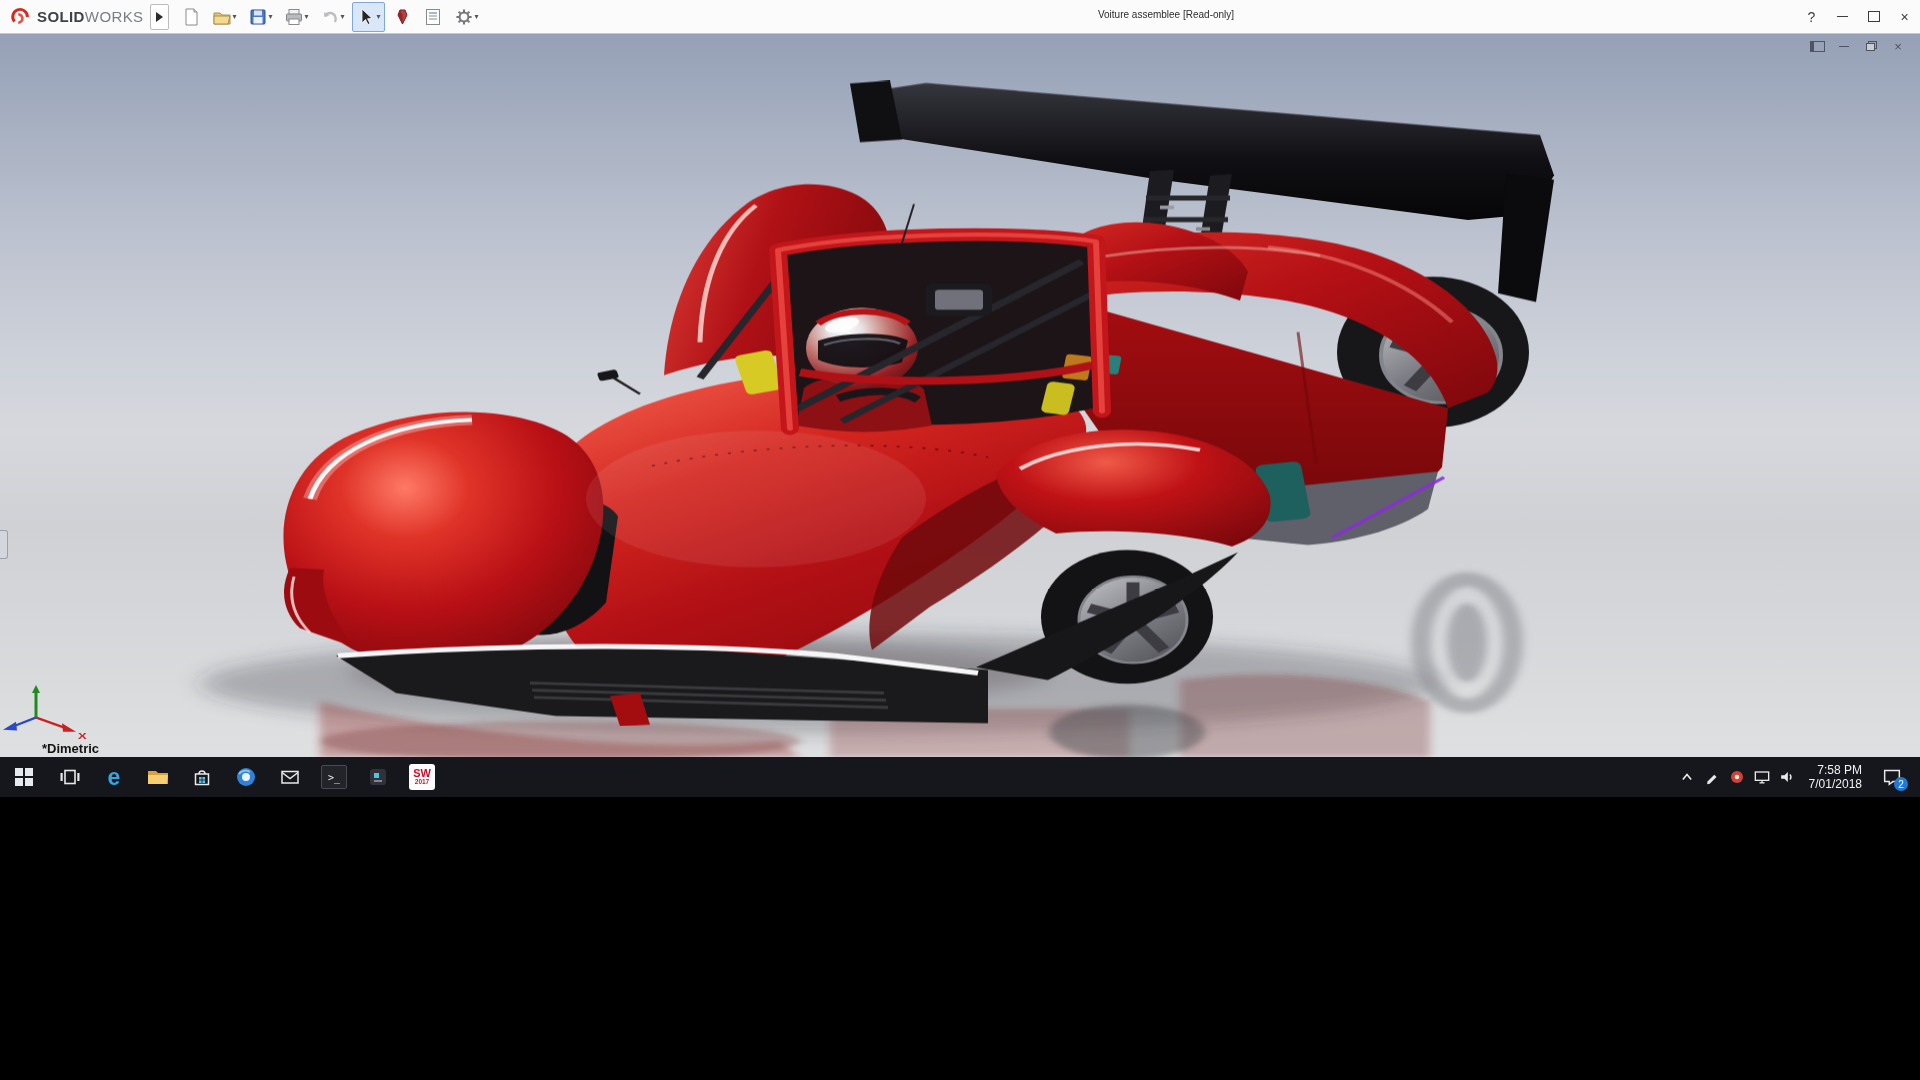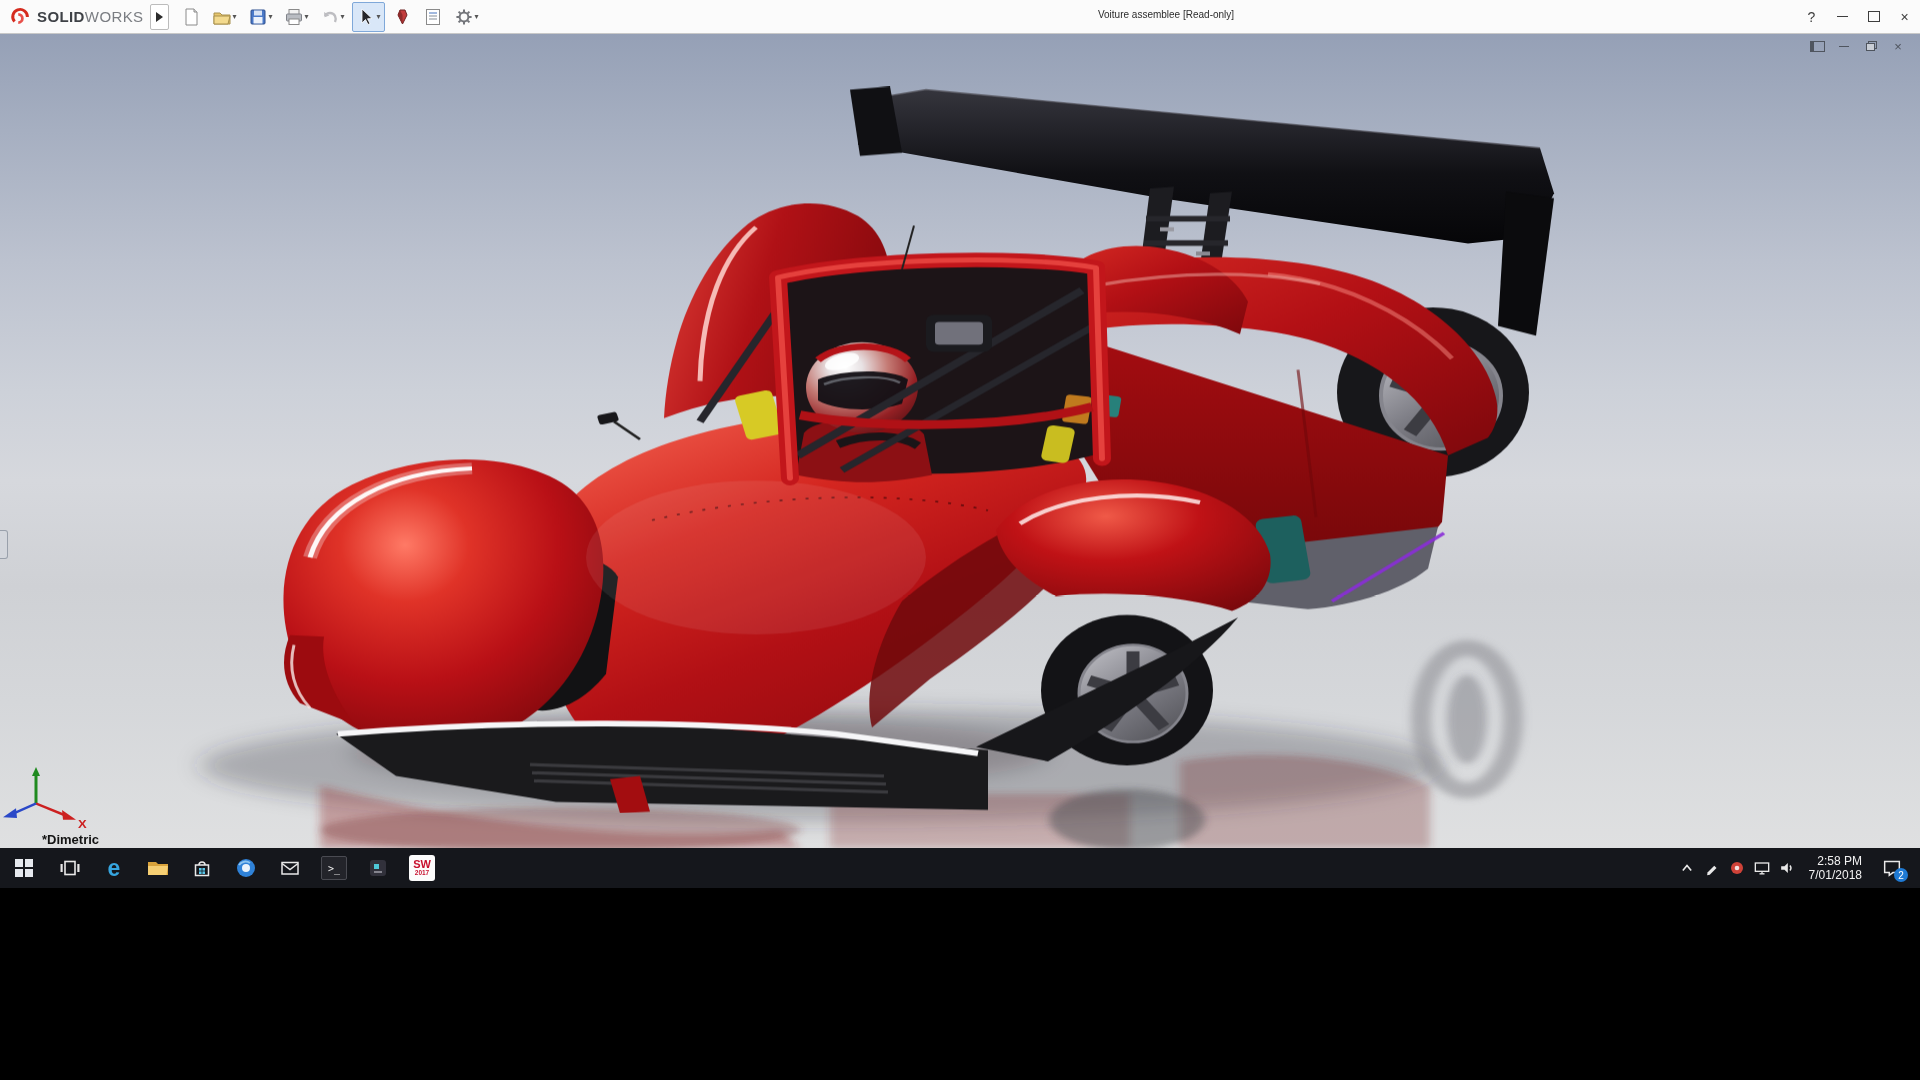--- a/index.html
+++ b/index.html
@@ -1,17 +1,17 @@
 <!DOCTYPE html>
 <html><head>
 <meta charset="utf-8">
 <style>
   html,body{margin:0;padding:0;width:1920px;height:1080px;overflow:hidden;
     font-family:"Liberation Sans","DejaVu Sans",sans-serif;background:#000;}
-  .screen{position:relative;width:1920px;height:888px;}
+  .screen{position:relative;width:1920px;height:797px;}
 
   
   .titlebar{position:absolute;top:0;left:0;right:0;height:33px;background:#fbfbfb;
     border-bottom:1px solid #c8c8c8;display:flex;align-items:center;z-index:20;}
   .logo{display:flex;align-items:center;gap:5px;padding:0 6px 0 10px;}
   .dsmark{width:22px;height:22px;}
   .logo-text{font-size:15px;letter-spacing:.4px;color:#3e4146;}
   .logo-text b{font-weight:700;}
   .logo-text .light{font-weight:400;color:#7a7d82;}
   .flyout{width:17px;height:24px;border:1px solid #bcbcbc;background:#fff;display:flex;
@@ -493,21 +493,21 @@
           <line x1="12" y1="16" x2="12" y2="19" stroke="#e9e9e9" stroke-width="1.6"></line>
         </svg>
       </span>
       <span class="tri-ic">
         <svg width="20" height="20" viewBox="0 0 24 24">
           <polygon points="5,10 9,10 13,6 13,18 9,14 5,14" fill="#e9e9e9"></polygon>
           <path d="M15.5 9 a4.5 4.5 0 0 1 0 6" fill="none" stroke="#e9e9e9" stroke-width="1.6"></path>
         </svg>
       </span>
       <div class="clock">
-        <span>2:58 PM</span>
+        <span>7:58 PM</span>
         <span>7/01/2018</span>
       </div>
       <div class="action">
         <svg width="22" height="22" viewBox="0 0 24 24">
           <path d="M4 5 h16 v12 h-7 l-4 3 v-3 H4 Z" fill="none" stroke="#e9e9e9" stroke-width="1.6"></path>
         </svg>
         <span class="badge">2</span>
       </div>
       <div class="showdesk"></div>
     </div>

